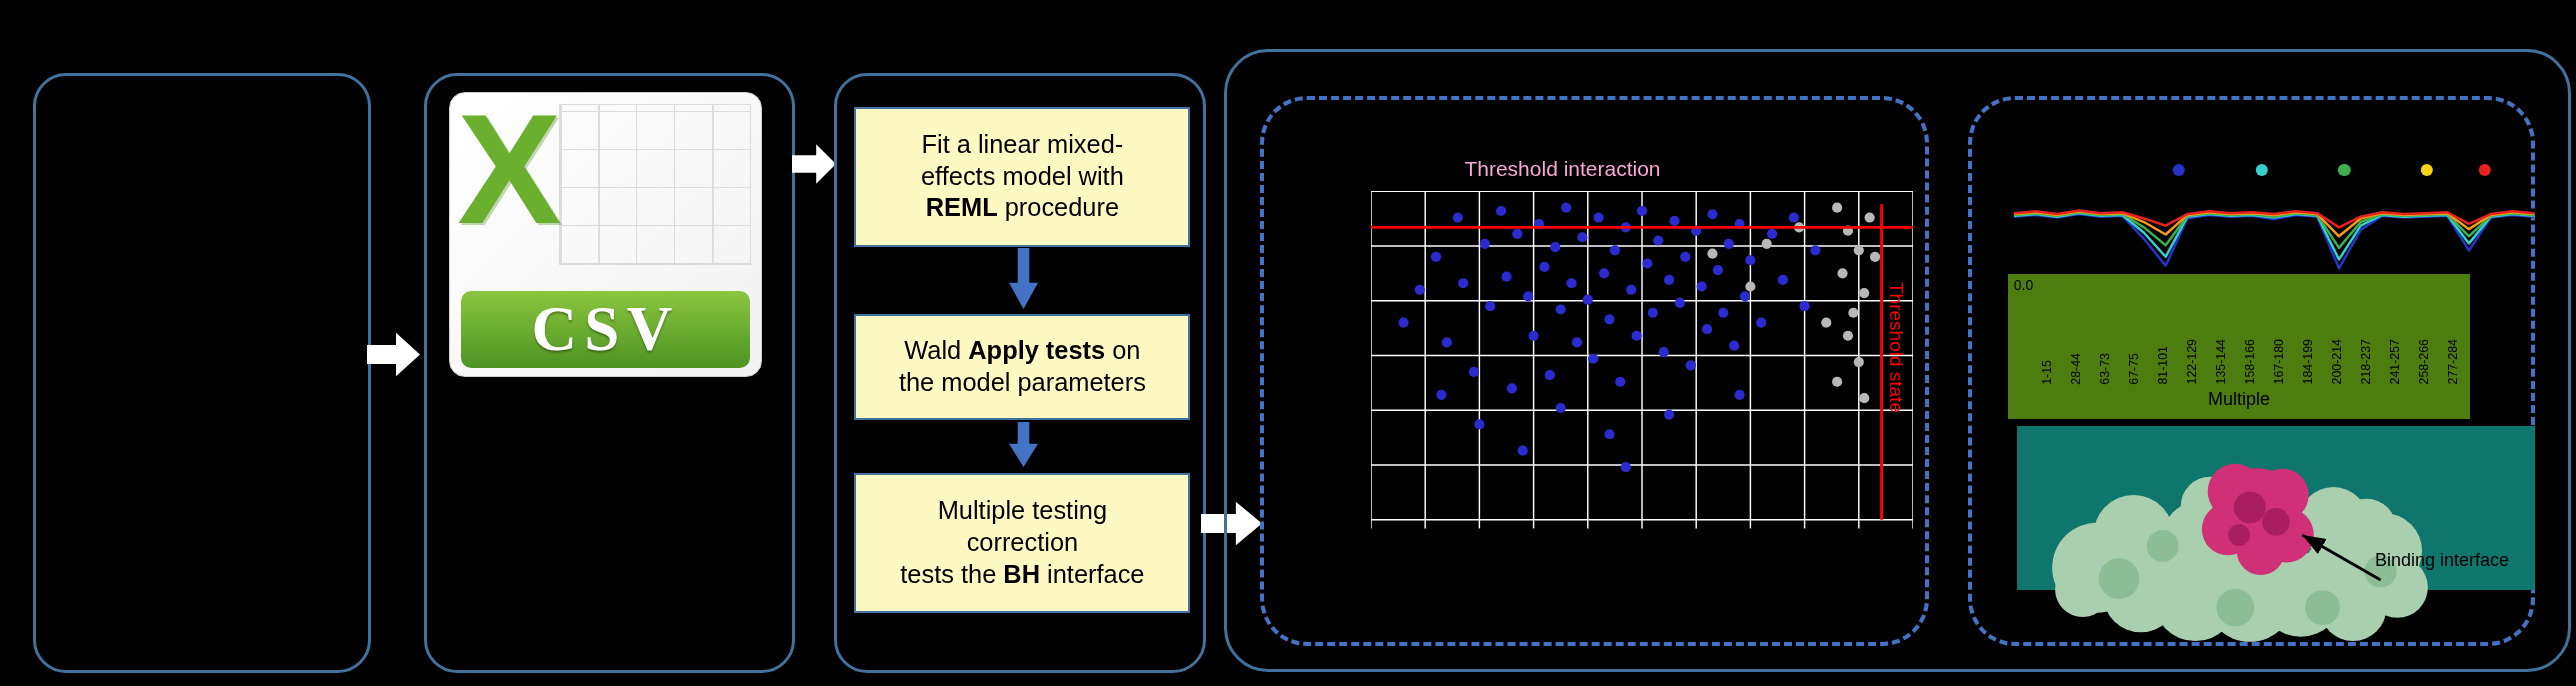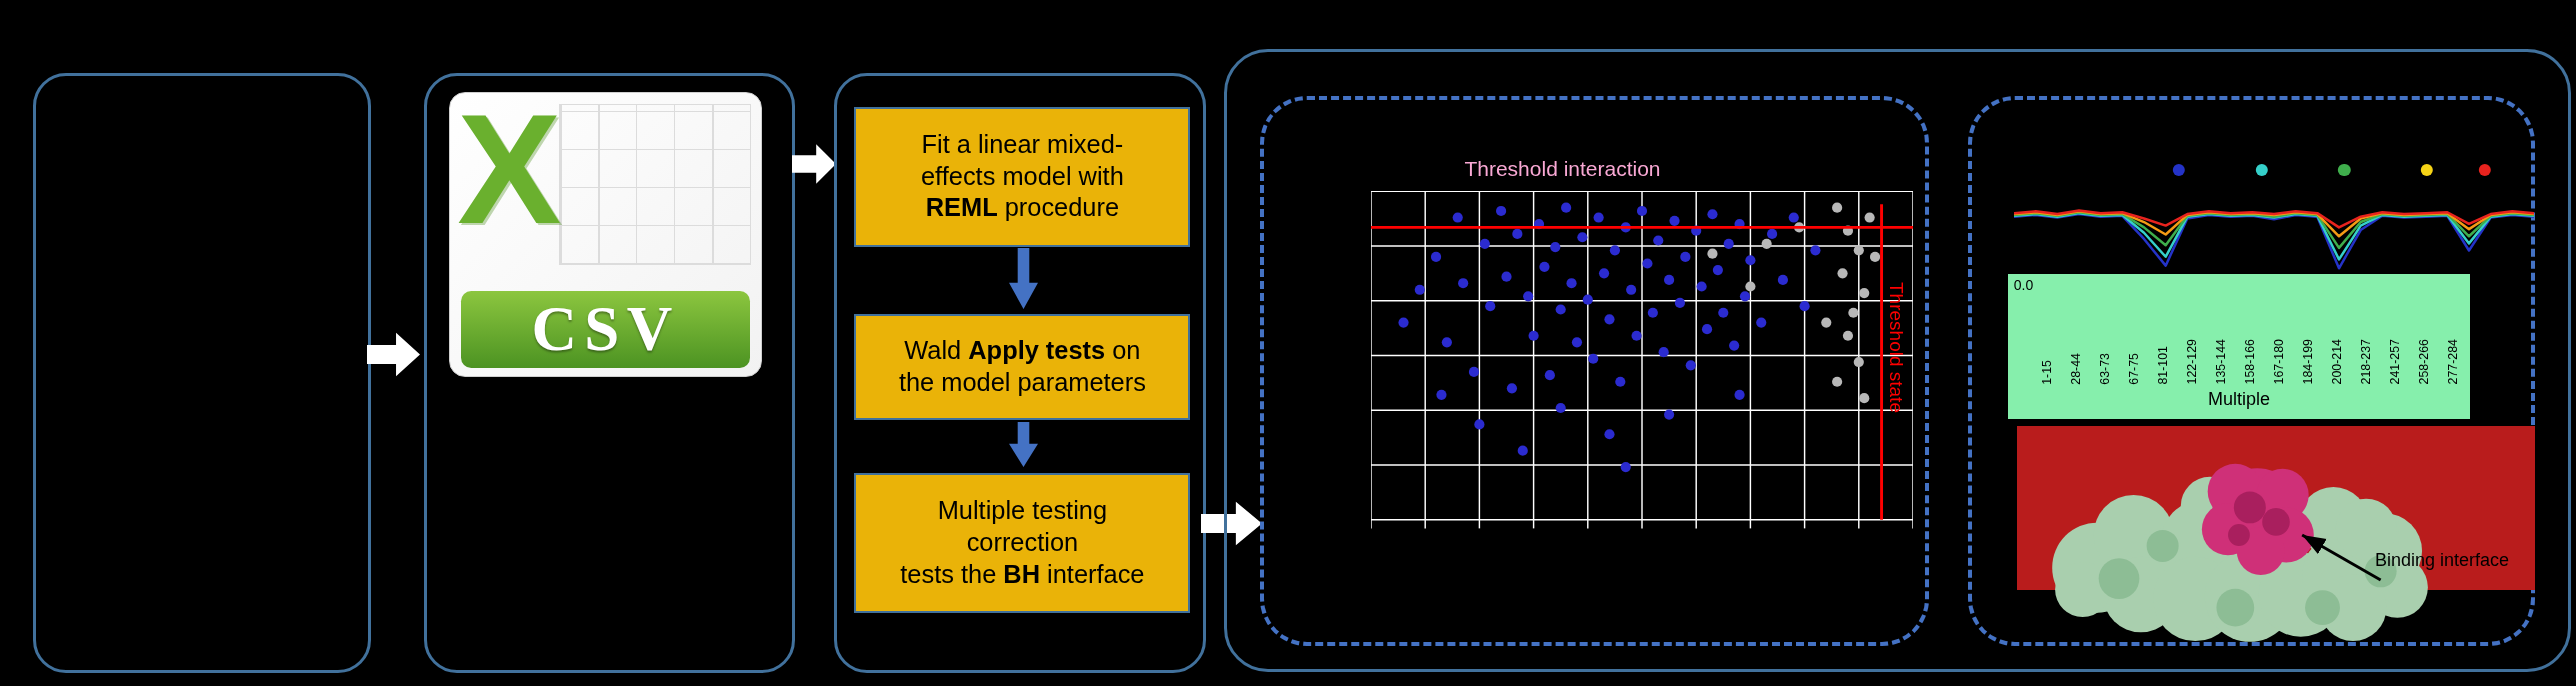--- a/index.html
+++ b/index.html
@@ -31,21 +31,21 @@
               repeating-linear-gradient(90deg,#dcdcdc,#dcdcdc 1.5px,transparent 1.5px,transparent 38px);}
   .csv-x{position:absolute;left:7.3px;top:-13px;font-size:156px;font-weight:800;color:#6ab02e;
          text-shadow:2.2px 2.2px 0 rgba(76,143,31,.35);}
   .csv-banner{position:absolute;left:3.5%;right:3.5%;bottom:3%;height:27%;
               background:linear-gradient(180deg,#8cc63f,#4c9322);border-radius:10.2px;
               display:flex;align-items:center;justify-content:center;
               color:#fff;font-weight:bold;font-size:63px;letter-spacing:7.3px;
               text-shadow:0 2.2px 2.2px rgba(0,0,0,.35);font-family:Liberation Serif, serif;}
 
   
-  .step{position:absolute;left:17.4px;width:336px;background:#eab308;border:2.2px solid #41719c;
+  .step{position:absolute;left:17.4px;width:336px;background:#fef9c3;border:2.2px solid #41719c;
         display:flex;align-items:center;justify-content:center;text-align:center;
         font-size:25.4px;line-height:1.25;color:#000;white-space:pre-line;
         padding:4.4px 7.3px;box-sizing:border-box;}
   #step-1{top:30.5px;height:140px;}
   #step-2{top:238px;height:106px;}
   #step-3{top:397px;height:140px;}
   .blue-arrow{position:absolute;left:172px;}
   #arrow-ab{top:172px;}
   #arrow-bc{top:346px;}
 
@@ -60,28 +60,28 @@
   #volcano-svg{position:absolute;left:107px;top:91px;}
   .threshold-side{position:absolute;left:621px;top:182px;height:247px;writing-mode:vertical-rl;
                   color:#ff0000;font-size:19px;white-space:nowrap;}
 
   
   #uptake-chart{position:absolute;left:42px;top:45px;width:520px;height:138px;}
   #uptake-dots{position:absolute;left:0;top:19px;width:100%;height:13px;}
   .legend-dot{position:absolute;top:0;width:12.4px;height:12.4px;border-radius:50%;transform:translateX(-50%);}
   #uptake-lines{position:absolute;left:0;top:45px;width:100%;height:89px;}
 
-  #axis-panel{position:absolute;left:36px;top:174px;width:462px;height:145px;background:#86efac;}
+  #axis-panel{position:absolute;left:36px;top:174px;width:462px;height:145px;background:#4d7c0f;}
   .ytick{position:absolute;left:5.8px;top:2.9px;font-size:14px;color:#000;}
   #peptide-labels{position:absolute;left:32px;top:4.4px;width:420px;height:106px;
                   display:flex;justify-content:space-between;align-items:flex-end;}
   .peptide-label{writing-mode:vertical-rl;transform:rotate(180deg);font-size:12.4px;color:#000;}
   .peptide-axis-label{position:absolute;left:0;right:0;top:115px;text-align:center;font-size:18px;color:#000;}
 
-  #protein-panel{position:absolute;left:45px;top:326px;width:518px;height:164px;background:#b91c1c;}
+  #protein-panel{position:absolute;left:45px;top:326px;width:518px;height:164px;background:#0f766e;}
   .binding-label{position:absolute;left:358px;top:124px;width:153px;font-size:18px;color:#000;line-height:1.15;}
 </style>
 </head>
 <body>
 
 <div id="canvas">
 
   <div id="input-box" class="box-solid"></div>
 
   <div id="arrow-1" class="white-arrow">

